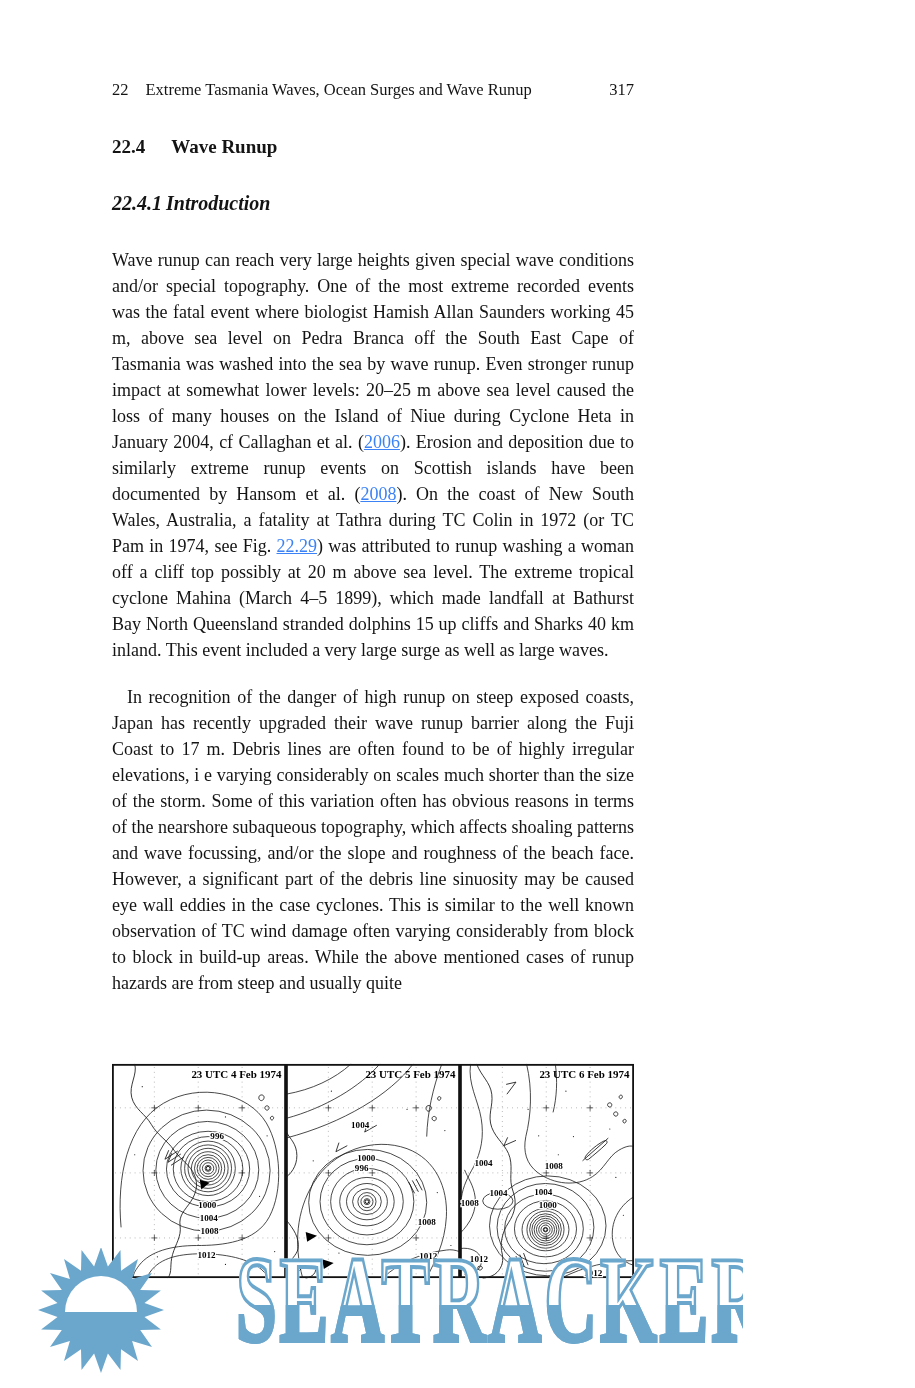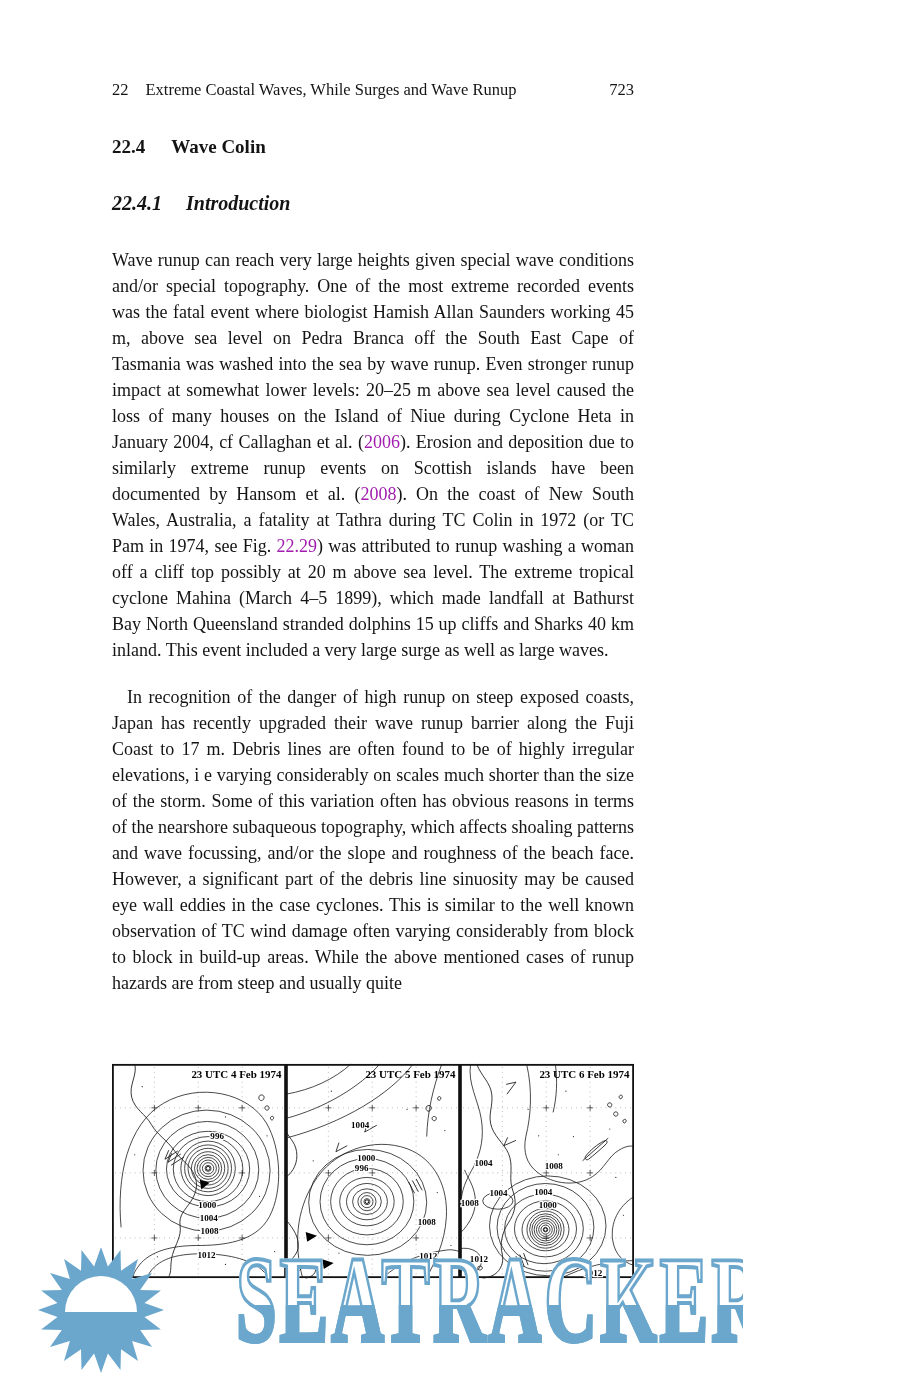--- a/index.html
+++ b/index.html
@@ -5,25 +5,25 @@
   html,body{margin:0;padding:0;background:#fff;}
   .page{position:relative;width:743px;height:1388px;background:#ffffff;overflow:hidden;
         font-family:"Liberation Serif","DejaVu Serif",serif;color:#141414;}
   .content{padding:80px 109px 0 112px;}
   .running-head{display:flex;justify-content:space-between;font-size:16.5px;}
   .rh-left{display:flex;}
   .rh-left .ch-no{margin-right:17px;}
   h1.section{font-size:19px;font-weight:bold;margin:36px 0 0;display:flex;}
   h1.section .sec-no{margin-right:26px;}
   h2.subsection{font-size:20px;font-weight:bold;font-style:italic;margin:34px 0 0;display:flex;}
-  h2.subsection .sec-no{margin-right:24px;}
+  h2.subsection .sec-no{margin-right:4px;}
   .body-text{margin-top:32px;font-size:18px;line-height:26px;text-align:justify;}
   p.para{margin:0;}
   p.para.indent{text-indent:15px;margin-top:21px;}
-  .ref{color:#a21caf;cursor:pointer;}
+  .ref{color:#3b82f6;cursor:pointer;text-decoration:underline;}
   .figure{margin-top:36px;}
   .maps{display:flex;gap:0;}
   svg.map{display:block;background:#fff;}
   .map .frame{fill:none;stroke:#111;stroke-width:2.4;}
   .map .contours path,.map .contours ellipse,.map .contours circle{fill:none;stroke:#1b1b1b;stroke-width:1.05;}
   .map .coast path{fill:none;stroke:#1b1b1b;stroke-width:1.15;}
   .map .grid line{stroke:#555;stroke-width:.7;stroke-dasharray:1 5.5;}
   .map .plus{stroke:#222;stroke-width:.9;fill:none;}
   .map .dots circle{fill:#222;stroke:none;}
   .map .fillblk{fill:#000;stroke:none;}
@@ -43,28 +43,28 @@
 </style>
 </head>
 <body>
 
 <div class="page">
   <div class="content">
 
     <div class="running-head">
       <div class="rh-left">
         <span class="ch-no">22</span>
-        <span>Extreme Coastal Waves, While Surges and Wave Runup</span>
+        <span>Extreme Tasmania Waves, Ocean Surges and Wave Runup</span>
       </div>
-      <span>723</span>
+      <span>317</span>
     </div>
 
     <h1 class="section">
       <span class="sec-no">22.4</span>
-      <span>Wave Colin</span>
+      <span>Wave Runup</span>
     </h1>
 
     <h2 class="subsection">
       <span class="sec-no">22.4.1</span>
       <span>Introduction</span>
     </h2>
 
     <div class="body-text">
       <p class="para"><span>Wave runup can reach very large heights given special wave conditions and/or special topography. One of the most extreme recorded events was the fatal event where biologist Hamish Allan Saunders working 45 m, above sea level on Pedra Branca off the South East Cape of Tasmania was washed into the sea by wave runup. Even stronger runup impact at somewhat lower levels: 20–25 m above sea level caused the loss of many houses on the Island of Niue during Cyclone Heta in January 2004, cf Callaghan et al. (</span><span class="ref">2006</span><span>). Erosion and deposition due to similarly extreme runup events on Scottish islands have been documented by Hansom et al. (</span><span class="ref">2008</span><span>). On the coast of New South Wales, Australia, a fatality at Tathra during TC Colin in 1972 (or TC Pam in 1974, see Fig. </span><span class="ref">22.29</span><span>) was attributed to runup washing a woman off a cliff top possibly at 20 m above sea level. The extreme tropical cyclone Mahina (March 4–5 1899), which made landfall at Bathurst Bay North Queensland stranded dolphins 15 up cliffs and Sharks 40 km inland. This event included a very large surge as well as large waves.</span></p>
       <p class="para indent"><span>In recognition of the danger of high runup on steep exposed coasts, Japan has recently upgraded their wave runup barrier along the Fuji Coast to 17 m. Debris lines are often found to be of highly irregular elevations, i e varying considerably on scales much shorter than the size of the storm. Some of this variation often has obvious reasons in terms of the nearshore subaqueous topography, which affects shoaling patterns and wave focussing, and/or the slope and roughness of the beach face. However, a significant part of the debris line sinuosity may be caused eye wall eddies in the case cyclones. This is similar to the well known observation of TC wind damage often varying considerably from block to block in build-up areas. While the above mentioned cases of runup hazards are from steep and usually quite</span></p>

